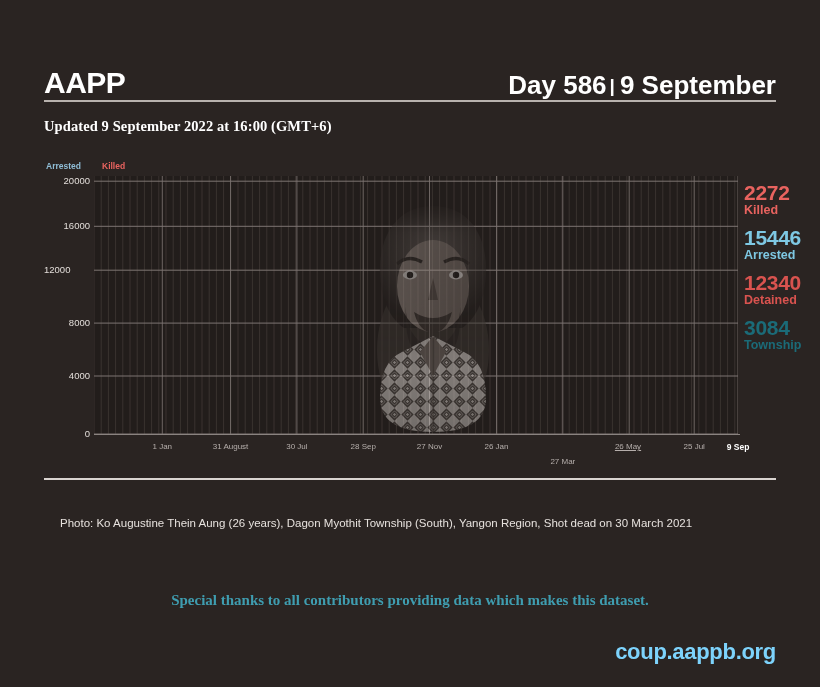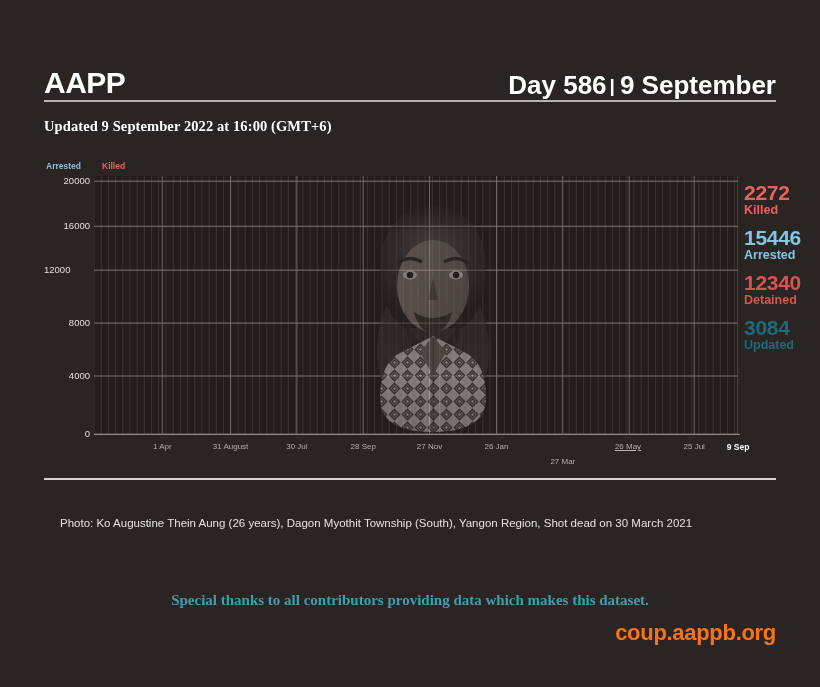--- a/index.html
+++ b/index.html
@@ -118,22 +118,22 @@
     position: absolute; left: 48px; top: 539px; width: 730px;
     font-size: 10.5px; font-style: italic; color: #e6e1dd; line-height: 1.35;
   }
   .thanks {
     position: absolute; left: 0px; top: 572px; width: 820px;
     text-align: center;
     font-family: "Liberation Serif", serif;
     font-size: 15px; font-weight: bold; color: #3f9db0;
   }
   .site {
-    position: absolute; right: 44px; top: 600px;
-    font-size: 22px; font-weight: bold; color: #f97316;
+    position: absolute; right: 44px; top: 619px;
+    font-size: 22px; font-weight: bold; color: #7dd3fc;
     letter-spacing: -0.3px;
   }
 </style>
 </head>
 <body>
 
 <div id="root">
 
   <div class="header">
     <div class="brand">AAPP</div>
@@ -158,21 +158,21 @@
         <div class="ytick left" style="top: 14.16px; left: 0px; width: 46px; text-align: right;">20000</div>
       </div>
     <div id="yticks-right">
         <div class="ytick right" style="top: 208.95px;">500</div>
         <div class="ytick right" style="top: 156.06px;">900</div>
         <div class="ytick right" style="top: 103.17px;">1400</div>
         <div class="ytick right" style="top: 59.31px;">1800</div>
         <div class="ytick right" style="top: 14.16px;">2300</div>
       </div>
     <div id="xticks">
-        <div class="xtick" style="left: 118.264px; top: 281px;">1 Apr</div>
+        <div class="xtick" style="left: 118.264px; top: 281px;">1 Jan</div>
         <div class="xtick" style="left: 186.528px; top: 281px;">31 August</div>
         <div class="xtick" style="left: 252.86px; top: 281px;">30 Jul</div>
         <div class="xtick" style="left: 319.192px; top: 281px;">28 Sep</div>
         <div class="xtick" style="left: 385.524px; top: 281px;">27 Nov</div>
         <div class="xtick" style="left: 452.5px; top: 281px;">26 Jan</div>
         <div class="xtick" style="left: 518.832px; top: 296px;">27 Mar</div>
         <div class="xtick" style="left: 584px; top: 281px; text-decoration: underline;">26 May</div>
         <div class="xtick" style="left: 650.208px; top: 281px;">25 Jul</div>
         <div class="xtick last" style="left: 694px; top: 281px;">9 Sep</div>
       </div>
@@ -348,21 +348,21 @@
       <div class="vl arrested">
         <span class="num">15446</span>
         <span class="cap">Arrested</span>
       </div>
       <div class="vl detained">
         <span class="num">12340</span>
         <span class="cap">Detained</span>
       </div>
       <div class="vl released">
         <span class="num">3084</span>
-        <span class="cap">Updated</span>
+        <span class="cap">Township</span>
       </div>
     </div>
   </div>
 
   <div class="rule-mid"></div>
   <div class="photo-credit">Photo: Ko Augustine Thein Aung (26 years), Dagon Myothit Township (South), Yangon Region, Shot dead on 30 March 2021</div>
   <div class="thanks">Special thanks to all contributors providing data which makes this dataset.</div>
   <div class="site">coup.aappb.org</div>
 
 </div>

